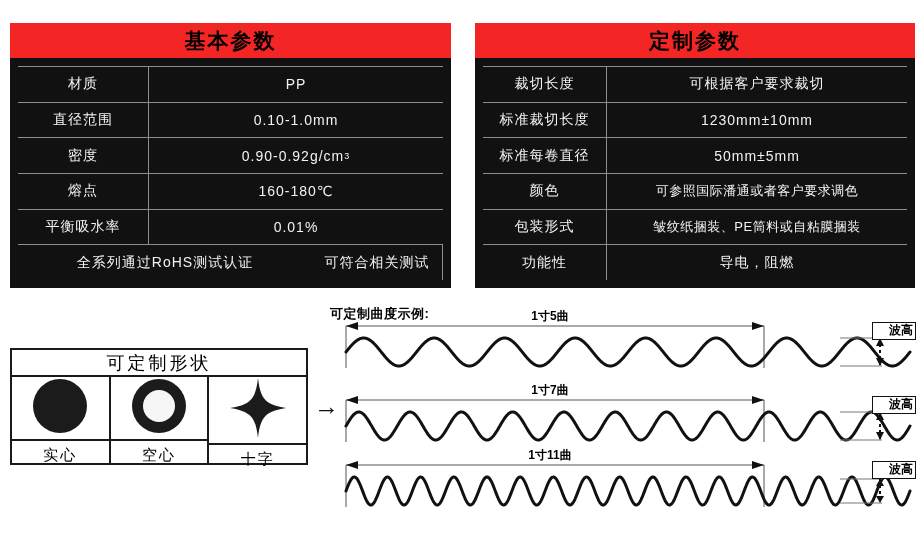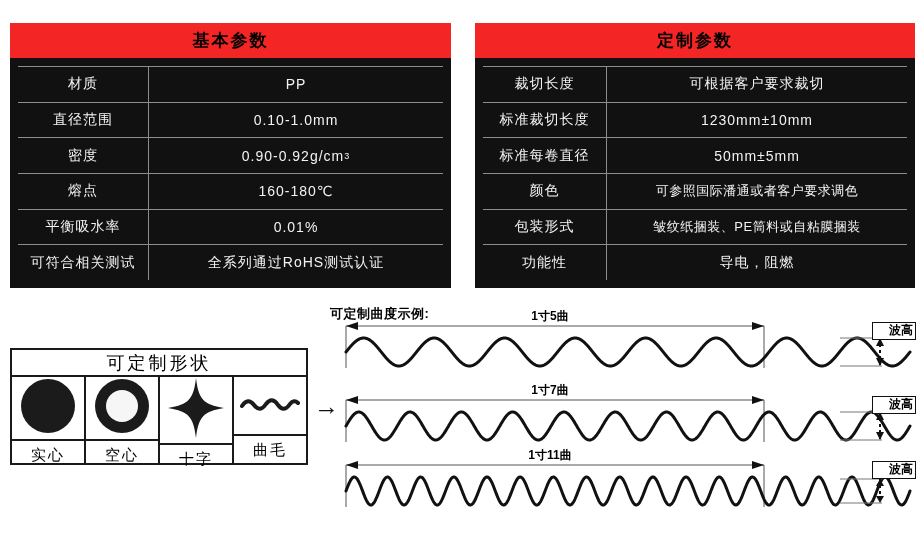--- a/index.html
+++ b/index.html
@@ -22,21 +22,21 @@
     background: #111111;
     box-sizing: border-box;
   }
   #table-basic  { left: 10px;  top: 23px; width: 441px; height: 265px; }
   #table-custom { left: 475px; top: 23px; width: 440px; height: 191px; }
 
   .spec-header {
     background: #f42525;
     color: #000000;
     text-align: center;
-    font-size: 17px;
+    font-size: 21px;
     font-weight: bold;
     letter-spacing: 2px;
     height: 35px;
     line-height: 35px;
     box-sizing: border-box;
   }
   .spec-rows {
     display: flex;
     flex-direction: column;
     height: 230px;
@@ -202,22 +202,22 @@
     </div>
     <div class="spec-row">
       <div class="spec-cell spec-key">熔点</div>
       <div class="spec-cell spec-val">160-180℃</div>
     </div>
     <div class="spec-row">
       <div class="spec-cell spec-key">平衡吸水率</div>
       <div class="spec-cell spec-val">0.01%</div>
     </div>
     <div class="spec-row">
+      <div class="spec-cell spec-val">全系列通过RoHS测试认证</div>
       <div class="spec-cell spec-key">可符合相关测试</div>
-      <div class="spec-cell spec-val">全系列通过RoHS测试认证</div>
     </div>
   </div>
 </div>
 
 <div class="spec-table" id="table-custom">
   <div class="spec-header">定制参数</div>
   <div class="spec-rows">
     <div class="spec-row">
       <div class="spec-cell spec-key">裁切长度</div>
       <div class="spec-cell spec-val">可根据客户要求裁切</div>
@@ -276,30 +276,20 @@
       <div class="shape-art">
         <span>
           <svg width="58" height="62" viewBox="0 0 58 62">
             <path d="M29 1 C31.5 22 36 27.5 57 31 C36 34.5 31.5 40 29 61 C26.5 40 22 34.5 1 31 C22 27.5 26.5 22 29 1 Z" fill="#1b1b1b"></path>
           </svg>
         </span>
       </div>
       <div class="shape-label">十字</div>
     </div>
 
-    <div class="shape-col">
-      <div class="shape-art">
-        <span>
-          <svg width="62" height="20" viewBox="0 0 62 20">
-            <path d="M3 12 Q9 3 15 11 Q21 19 27 10 Q33 2 39 11 Q45 19 51 10 Q55 5 59 9" fill="none" stroke="#1b1b1b" stroke-width="4" stroke-linecap="round"></path>
-          </svg>
-        </span>
-      </div>
-      <div class="shape-label">曲毛</div>
-    </div>
 
   </div>
 </div>
 
 <div id="flow-arrow">→</div>
 
 <div id="curve-caption">可定制曲度示例:</div>
 
 <div class="wave-row" id="wave-row-0">
   <div class="wave-span-label">1寸5曲</div>

